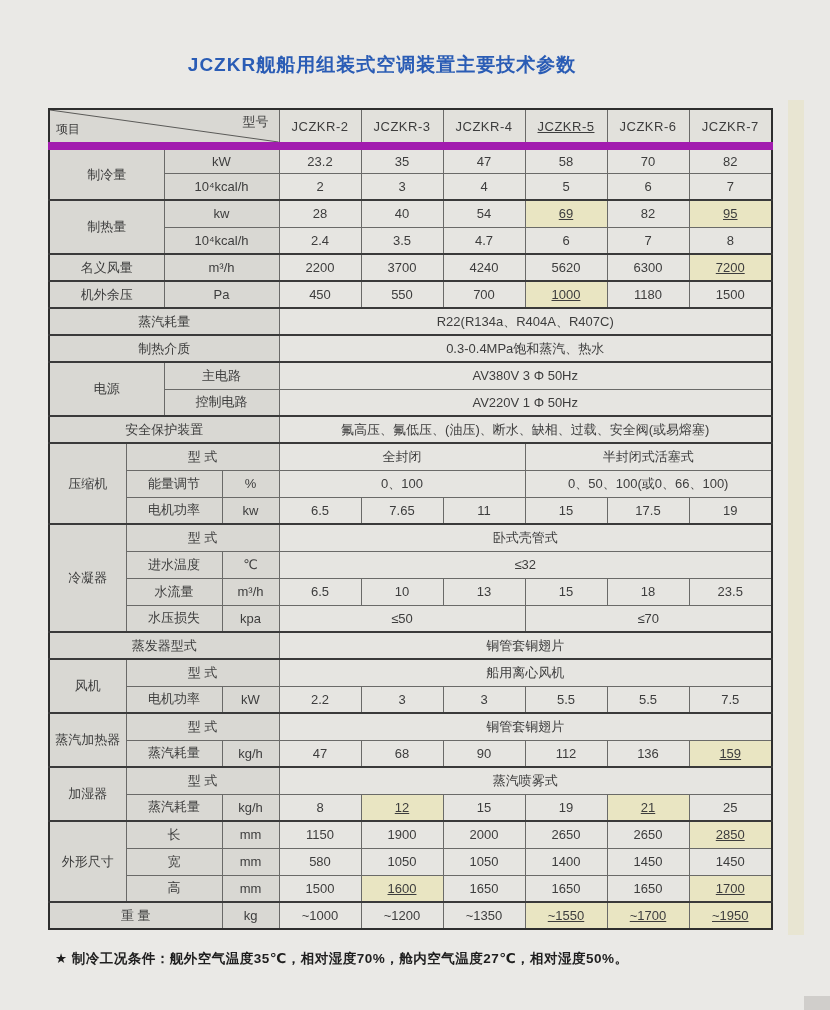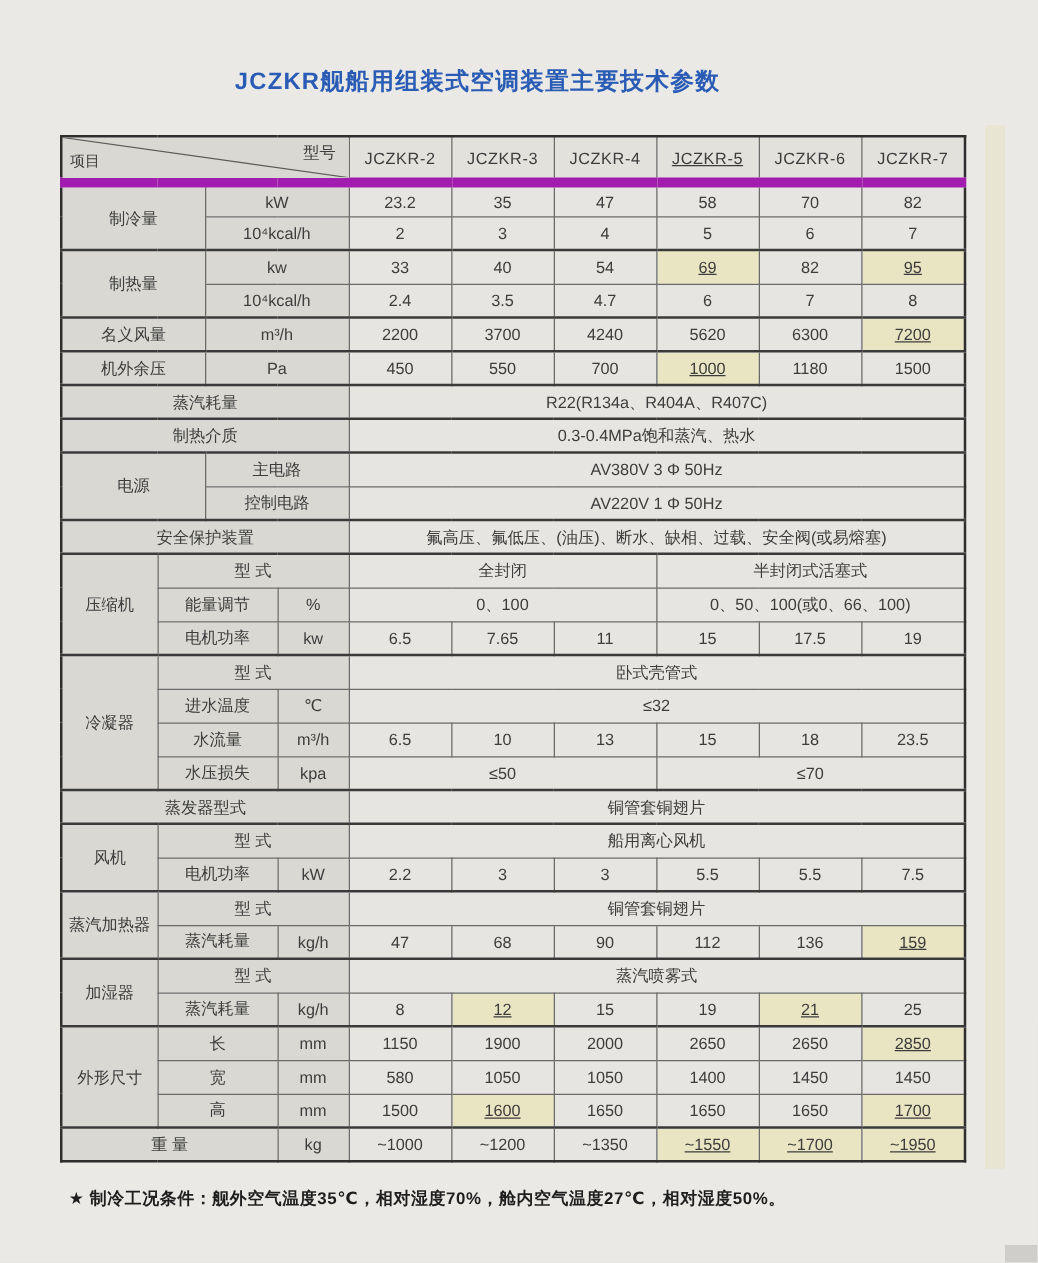--- a/index.html
+++ b/index.html
@@ -144,21 +144,21 @@
           <td class="data">2</td>
           <td class="data">3</td>
           <td class="data">4</td>
           <td class="data">5</td>
           <td class="data">6</td>
           <td class="data">7</td>
         </tr>
         <tr class="sec">
           <td colspan="2" rowspan="2" class="label">制热量</td>
           <td colspan="2" class="unit">kw</td>
-          <td class="data">33</td>
+          <td class="data">28</td>
           <td class="data">40</td>
           <td class="data">54</td>
           <td class="data hl">69</td>
           <td class="data">82</td>
           <td class="data hl">95</td>
         </tr>
         <tr>
           <td colspan="2" class="unit">10⁴kcal/h</td>
           <td class="data">2.4</td>
           <td class="data">3.5</td>

